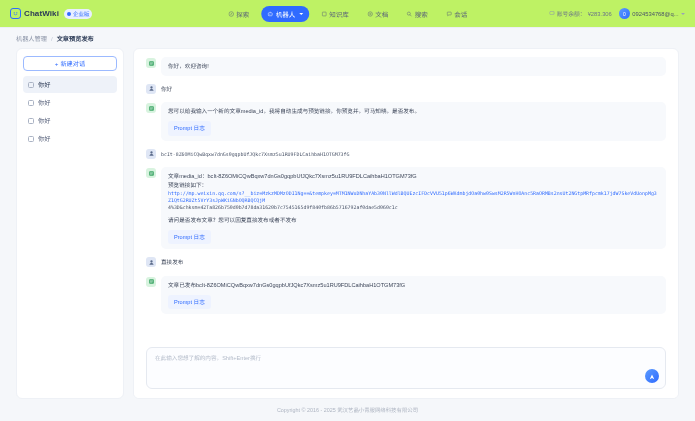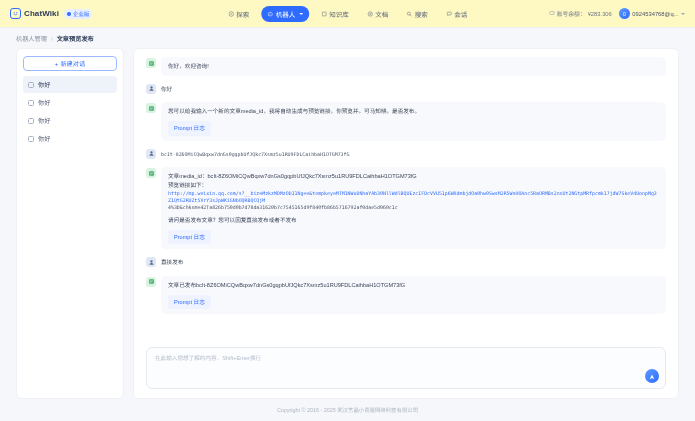--- a/index.html
+++ b/index.html
@@ -7,21 +7,21 @@
   html, body {
     width: 695px; height: 421px;
     font-family: "Liberation Sans", "DejaVu Sans", sans-serif;
     background: #f5f7fa;
     overflow: hidden;
   }
 
   
   .topbar {
     height: 28px;
-    background: #fef9c3;
+    background: #bef264;
     display: flex;
     align-items: center;
     padding: 0 10px;
     border-bottom: 1px solid #eceff4;
     position: relative;
   }
   .brand { display: flex; align-items: center; gap: 3px; flex: 0 0 auto; }
   .brand-mark {
     width: 11px; height: 11px; border-radius: 3px;
     border: 1.2px solid #2f6bff;

